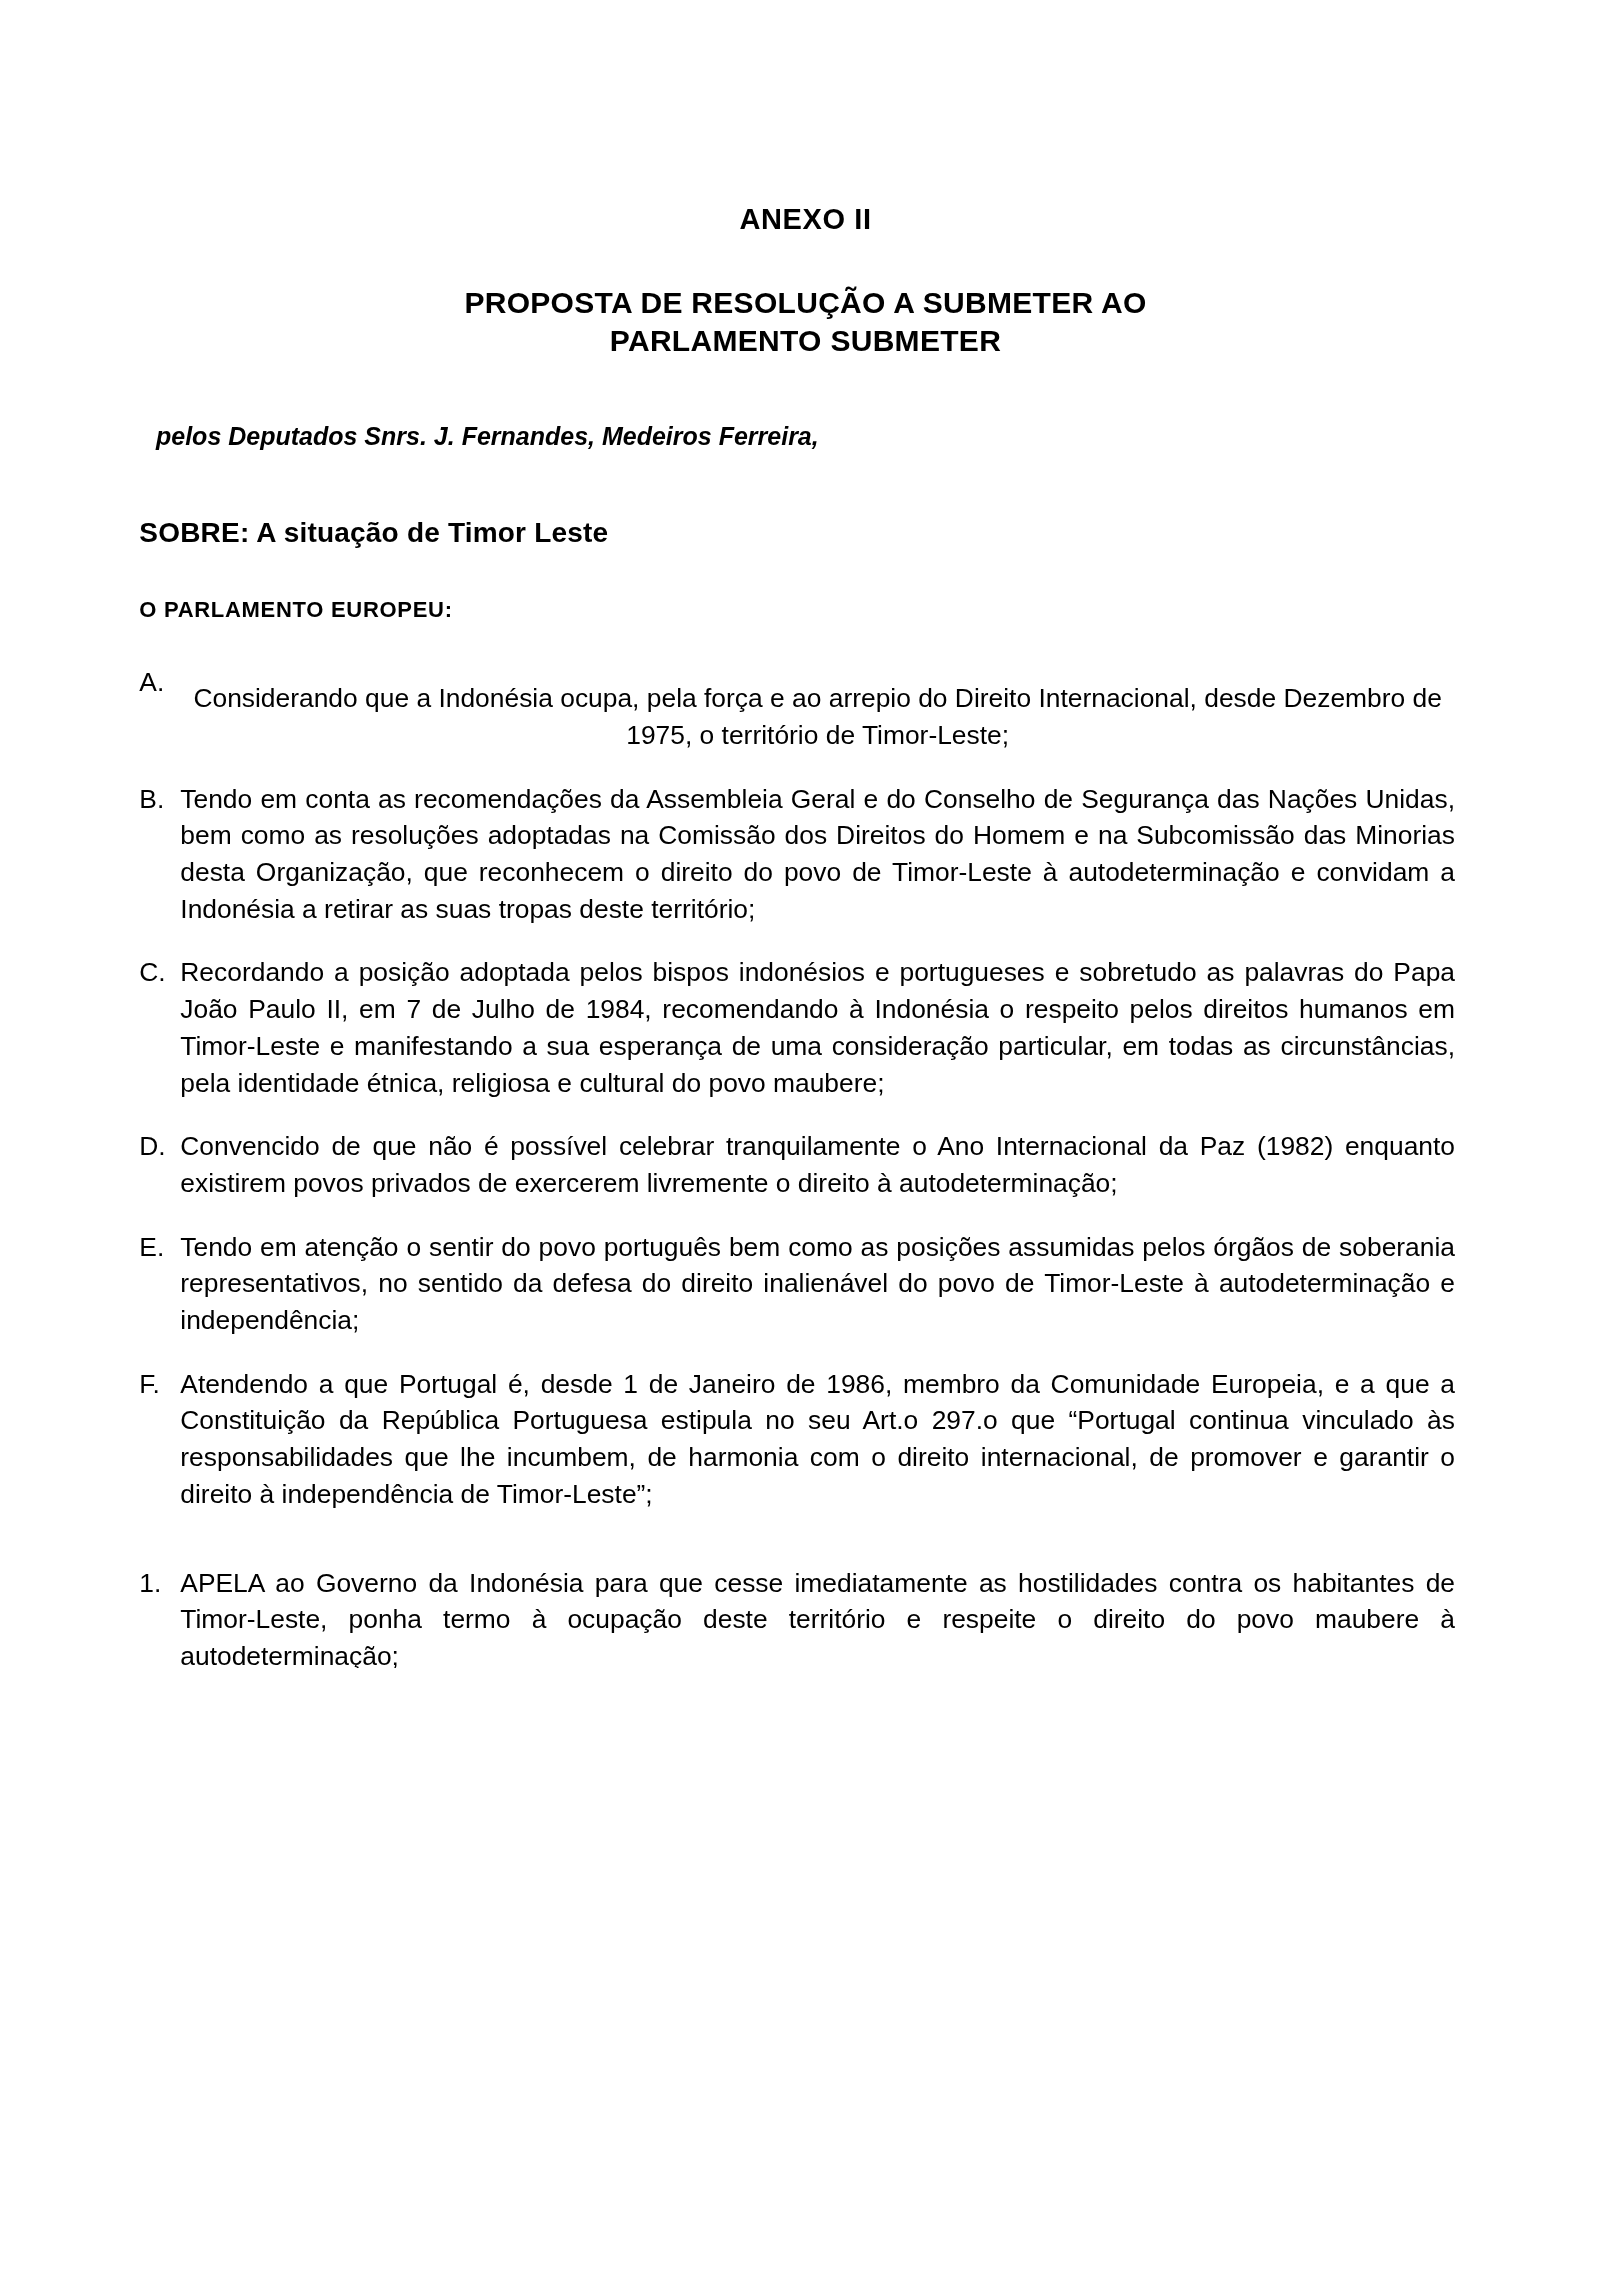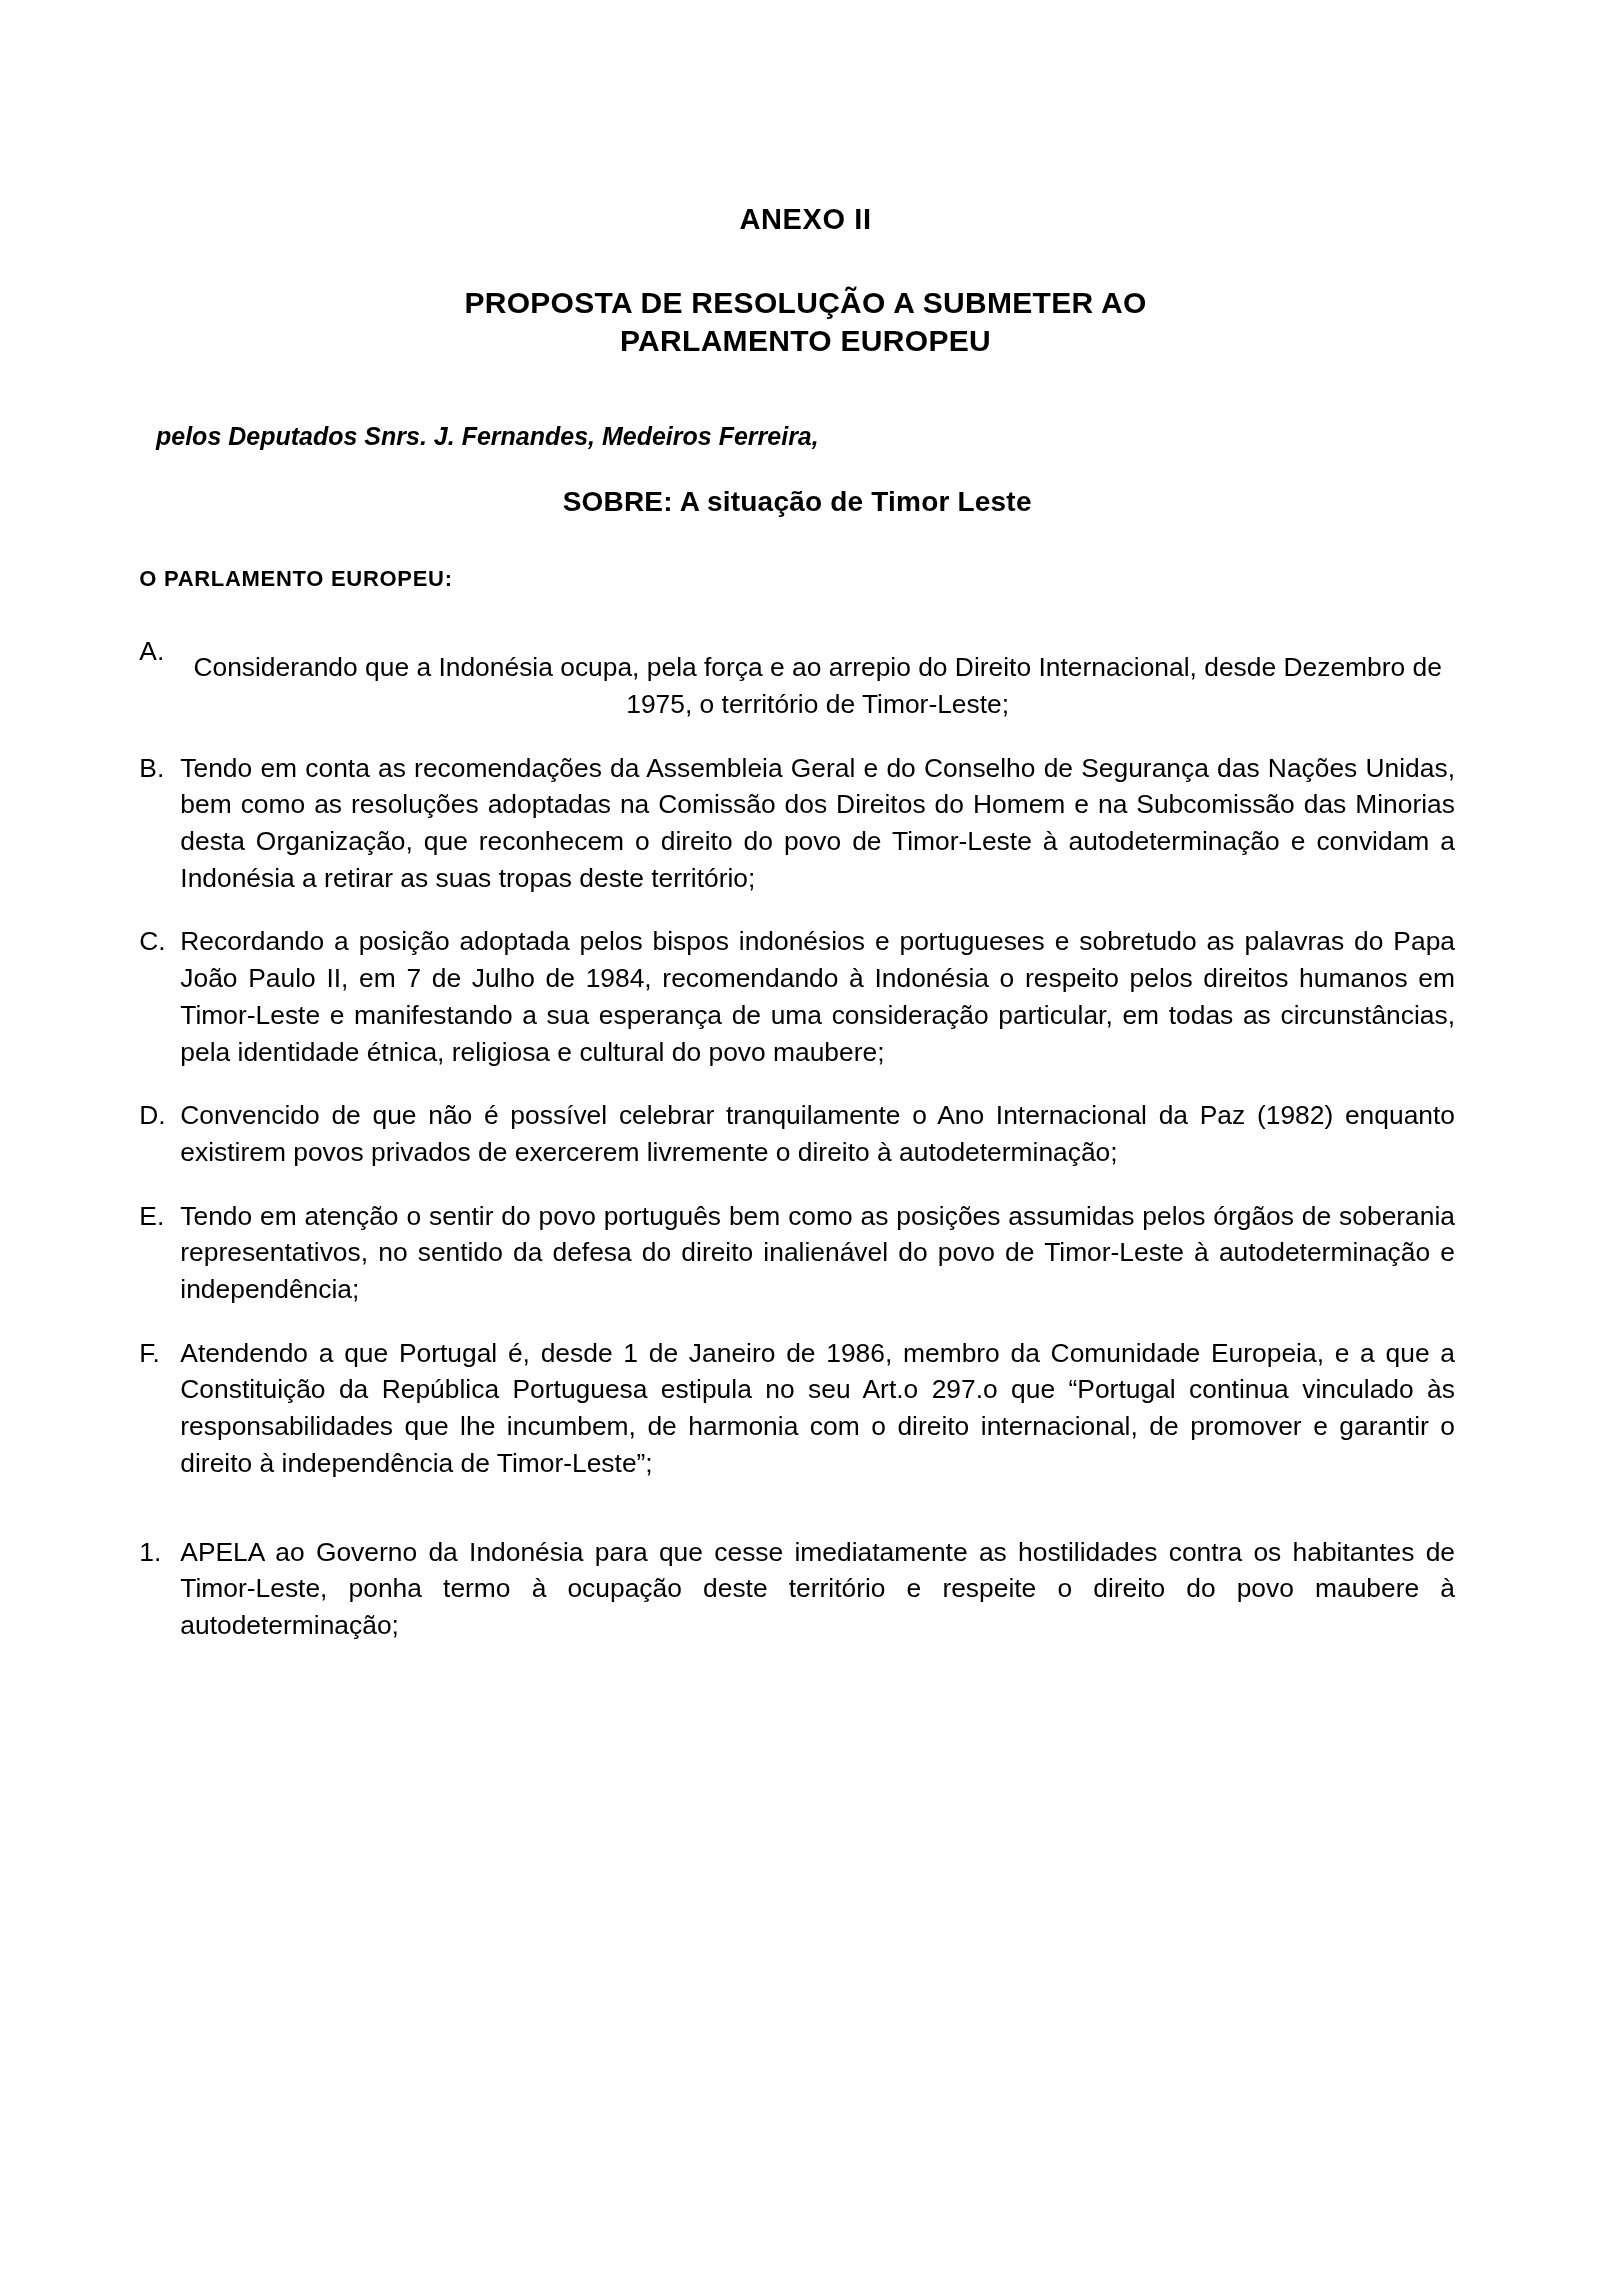--- a/index.html
+++ b/index.html
@@ -57,26 +57,25 @@
     font-size: 25px;
     line-height: 1.42;
     padding-right: 3.7px;
   }
   .attribution .al {
     display: block;
   }
 
   
   .subject {
-    margin-top: 32px;
+    margin-top: 63px;
     margin-left: -16.7px;
     font-weight: bold;
     font-size: 28px;
     letter-spacing: 0.2px;
-    text-align: center;
   }
 
   
   .preamble {
     margin-top: 48px;
     margin-left: -16.7px;
     font-weight: bold;
     font-size: 22px;
     letter-spacing: 0.7px;
   }
@@ -128,21 +127,21 @@
 </head>
 <body>
 
 <div class="page">
   <div class="content">
 
     <div class="annex-title">ANEXO II</div>
 
     <div class="main-title">
       <span class="tl">PROPOSTA DE RESOLUÇÃO A SUBMETER AO</span>
-      <span class="tl">PARLAMENTO EUROPEU</span>
+      <span class="tl">PARLAMENTO SUBMETER</span>
     </div>
 
     <div class="attribution">
       <span class="al">pelos Deputados Snrs. J. Fernandes, Medeiros Ferreira,</span>
     </div>
 
     <div class="subject">SOBRE: A situação de Timor Leste</div>
 
     <div class="preamble">O PARLAMENTO EUROPEU:</div>
 

